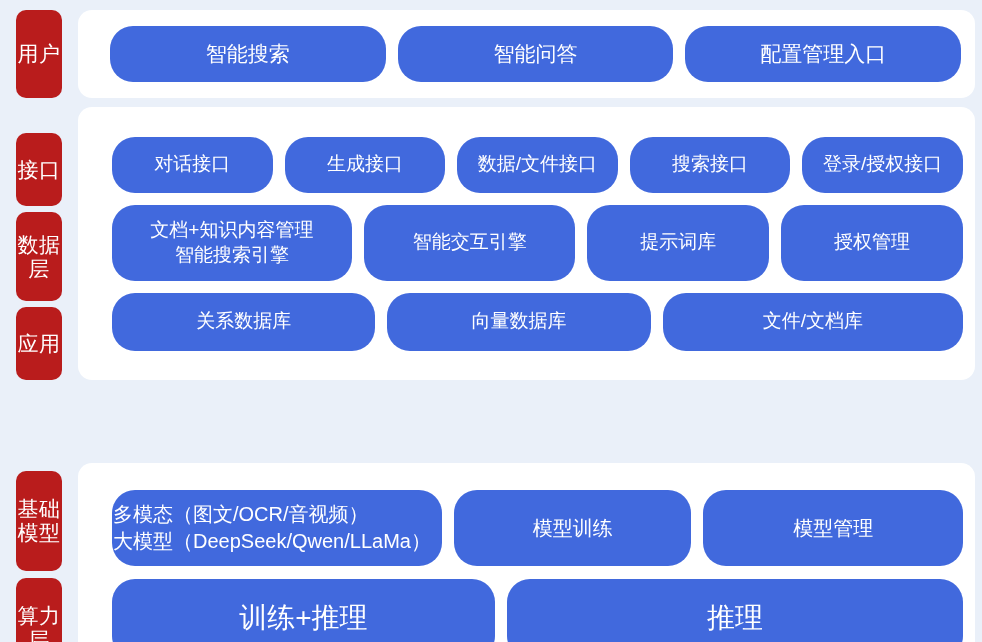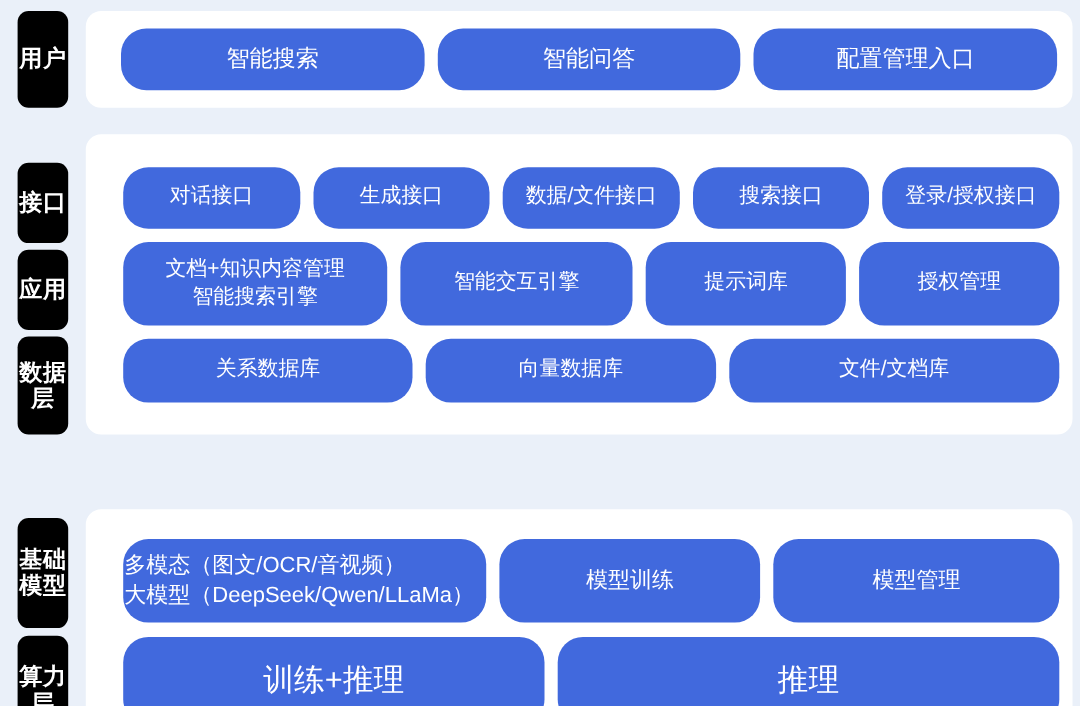--- a/index.html
+++ b/index.html
@@ -34,30 +34,30 @@
     width: 78px;
     flex: 0 0 78px;
     display: flex;
     flex-direction: column;
     justify-content: space-between;
     padding: 0 0 0 16px;
     box-sizing: border-box;
   }
 
   .tier-tab {
-    background: #000000;
+    background: #b91c1c;
     color: #ffffff;
     border-radius: 10px;
     width: 46px;
     display: flex;
     align-items: center;
     justify-content: center;
     text-align: center;
     font-size: 21px;
-    font-weight: bold;
+    font-weight: normal;
     line-height: 1.12;
     letter-spacing: 0.5px;
     writing-mode: horizontal-tb;
     word-break: break-all;
     box-sizing: border-box;
     padding: 2px 0;
   }
 
   .panel {
     background: #ffffff;
@@ -105,21 +105,21 @@
   #section-user .tier-tab {
     height: 88px;
   }
   #section-user .node {
     height: 56px;
     font-size: 21px;
   }
 
   
   #section-mid {
-    top: 122px;
+    top: 107px;
     height: 273px;
   }
   #section-mid .label-col {
     gap: 6px;
     justify-content: flex-start;
     padding-top: 26px;
   }
   #section-mid .tier-tab.t-interface { height: 76px; }
   #section-mid .tier-tab.t-app { height: 76px; }
   #section-mid .tier-tab.t-data { height: 92px; }
@@ -175,22 +175,22 @@
         <div class="node">智能搜索</div>
         <div class="node">智能问答</div>
         <div class="node">配置管理入口</div>
       </div>
     </div>
   </div>
 
   <div class="section" id="section-mid">
     <div class="label-col">
       <div class="tier-tab t-interface">接口</div>
+      <div class="tier-tab t-data">数据层</div>
       <div class="tier-tab t-app">应用</div>
-      <div class="tier-tab t-data">数据层</div>
     </div>
     <div class="panel">
 
       <div class="row row-interface">
         <div class="node">对话接口</div>
         <div class="node">生成接口</div>
         <div class="node">数据/文件接口</div>
         <div class="node">搜索接口</div>
         <div class="node">登录/授权接口</div>
       </div>

